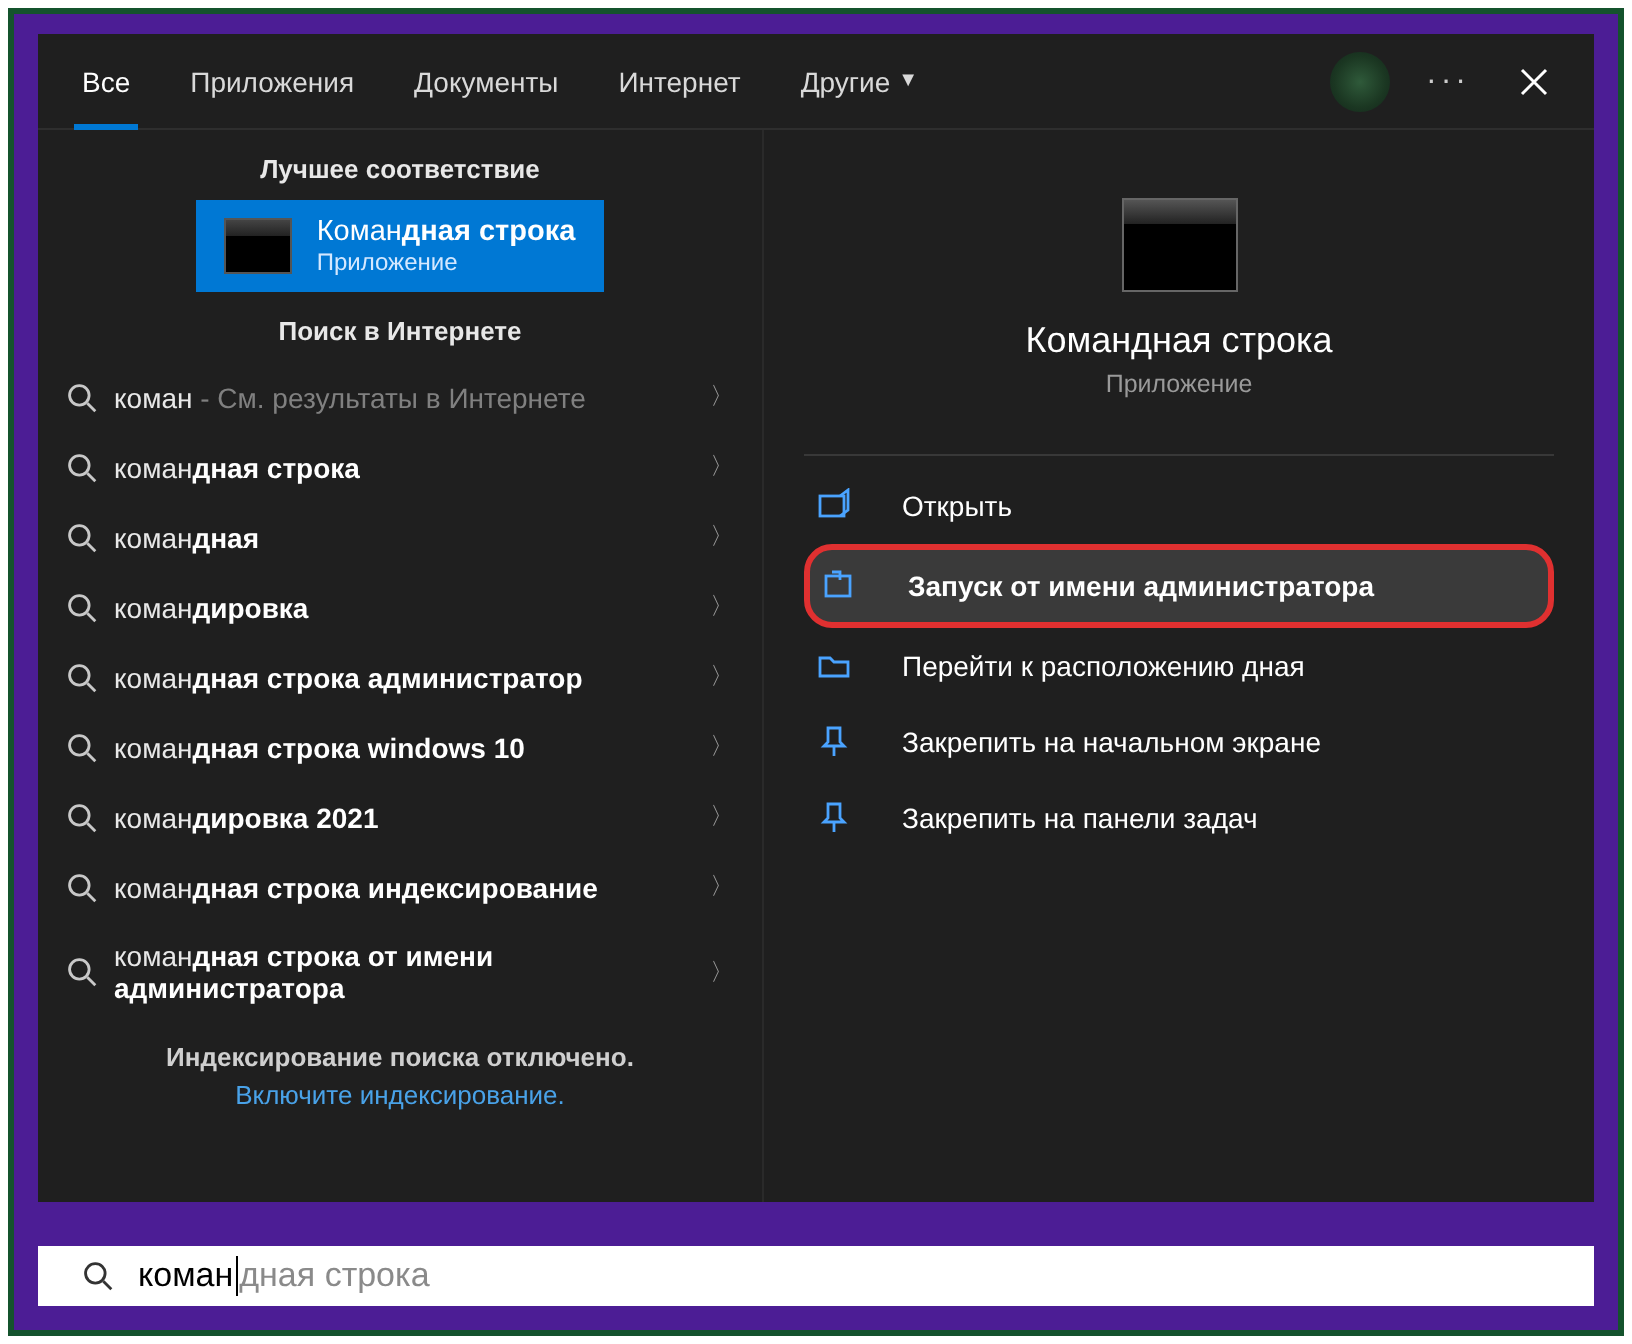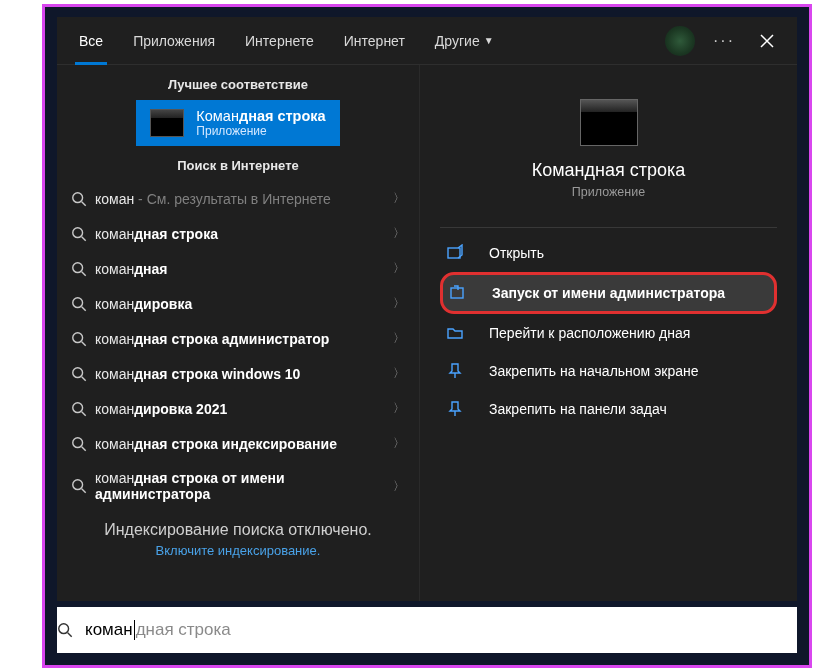--- a/index.html
+++ b/index.html
@@ -1,17 +1,17 @@
 <!DOCTYPE html>
 <html><head>
 <meta charset="utf-8">
 <style>
   * { box-sizing: border-box; margin: 0; padding: 0; }
   html, body { width: 816px; height: 672px; font-family: "Segoe UI", Arial, sans-serif; background: #fff; overflow: hidden; }
-  .frame { position: absolute; inset: 4px; border: 3px solid #d946ef; background: #0f172a; margin-left: 38px; }
+  .frame { position: absolute; inset: 4px; border: 3px solid #14532d; background: #4c1d95; }
   .panel { position: absolute; left: 12px; right: 12px; top: 10px; bottom: 64px; background: #1f1f1f; color: #fff; }
 
   
   .tabs { display: flex; align-items: center; height: 48px; padding: 0 10px 0 8px; gap: 2px; border-bottom: 1px solid #2e2e2e; }
   .tab { padding: 0 14px; height: 48px; display: flex; align-items: center; font-size: 14px; color: #d9d9d9; cursor: pointer; position: relative; }
   .tab.active { color: #fff; }
   .tab.active::after { content:""; position:absolute; left:10px; right:10px; bottom:0; height:3px; background:#0078d4; }
   .tab .chev { margin-left: 4px; font-size: 10px; }
   .tab-spacer { flex: 1; }
   .avatar { width: 30px; height: 30px; border-radius: 50%; background: radial-gradient(circle at 50% 50%, #2f5a3a 0%, #1b3722 60%, #12241a 100%); margin-right: 6px; }
@@ -33,55 +33,55 @@
 
   .list { display:flex; flex-direction:column; }
   .row { display:flex; align-items:center; padding:9px 14px; gap:8px; cursor:pointer; }
   .row .lbl { flex:1; font-size:14px; color:#e8e8e8; overflow:hidden; }
   .row .chev-r { color:#9a9a9a; font-size:12px; }
   .mag { width:16px; height:16px; }
   .mag svg { width:16px; height:16px; stroke:#c8c8c8; stroke-width:1.6; fill:none; }
   .dim { color:#808080; }
   b { font-weight:600; color:#fff; }
 
-  .notice { padding:10px 14px 2px; font-size:16px; color:#cfcfcf; }
+  .notice { padding:10px 14px 2px; font-size:13px; color:#cfcfcf;font-weight:bold; }
   .link { color:#49a2e8; padding:2px 14px 12px; font-size:13px; cursor:pointer; }
 
   
   .preview { display:flex; flex-direction:column; align-items:center; padding-top:34px; padding-bottom:18px; }
   .cmd-thumb-lg { width:58px; height:47px; border:1px solid #666; background:#000; position:relative; }
   .cmd-thumb-lg::before { content:""; position:absolute; top:0; left:0; right:0; height:12px; background:linear-gradient(#555,#222); }
   .prev-title { font-size:18px; margin-top:14px; }
   .prev-sub { font-size:12.5px; color:#9a9a9a; margin-top:4px; }
 
   .actions { border-top:1px solid #383838; margin:10px 20px 0 20px; padding-top:6px; }
   .act { display:flex; align-items:center; gap:25px; padding:10px 6px; cursor:pointer; font-size:14px; }
   .act .ico { width:18px; height:18px; display:flex; align-items:center; justify-content:center; }
   .act .ico svg { stroke:#4aa3ff; stroke-width:1.4; fill:none; }
   .highlight-box { border:3px solid #e03030; border-radius:14px; padding:0 2px; background:#3a3a3a;font-weight:bold; }
   .highlight-box .act { padding:9px 4px; }
 
   
-  .searchbar { position:absolute; left:12px; right:12px; bottom:12px; height:46px; background:#fff; display:flex; align-items:center; padding:0 0; gap:12px; }
+  .searchbar { position:absolute; left:12px; right:12px; bottom:12px; height:30px; background:#fff; display:flex; align-items:center; padding:0 22px; gap:12px; }
   .searchbar .mag svg { stroke:#333; }
   .search-text { font-size:17px; color:#000; position:relative; }
   .search-ghost { color:#8a8a8a; }
   .caret { display:inline-block; width:1px; height:20px; background:#000; vertical-align:middle; margin:0 1px; animation:blink 1s steps(1) infinite; }
   @keyframes blink { 50% { opacity:0; } }
 </style>
 </head>
 <body>
 
 <div class="frame">
   <div class="panel">
 
     <div class="tabs">
       <div class="tab active">Все</div>
       <div class="tab">Приложения</div>
-      <div class="tab">Интернете</div>
+      <div class="tab">Документы</div>
       <div class="tab">Интернет</div>
       <div class="tab">
         <span>Другие</span>
         <span class="chev">▼</span>
       </div>
       <div class="tab-spacer"></div>
       <div class="avatar"></div>
       <div class="dots">···</div>
       <div class="close-x">
         <svg viewBox="0 0 14 14">

